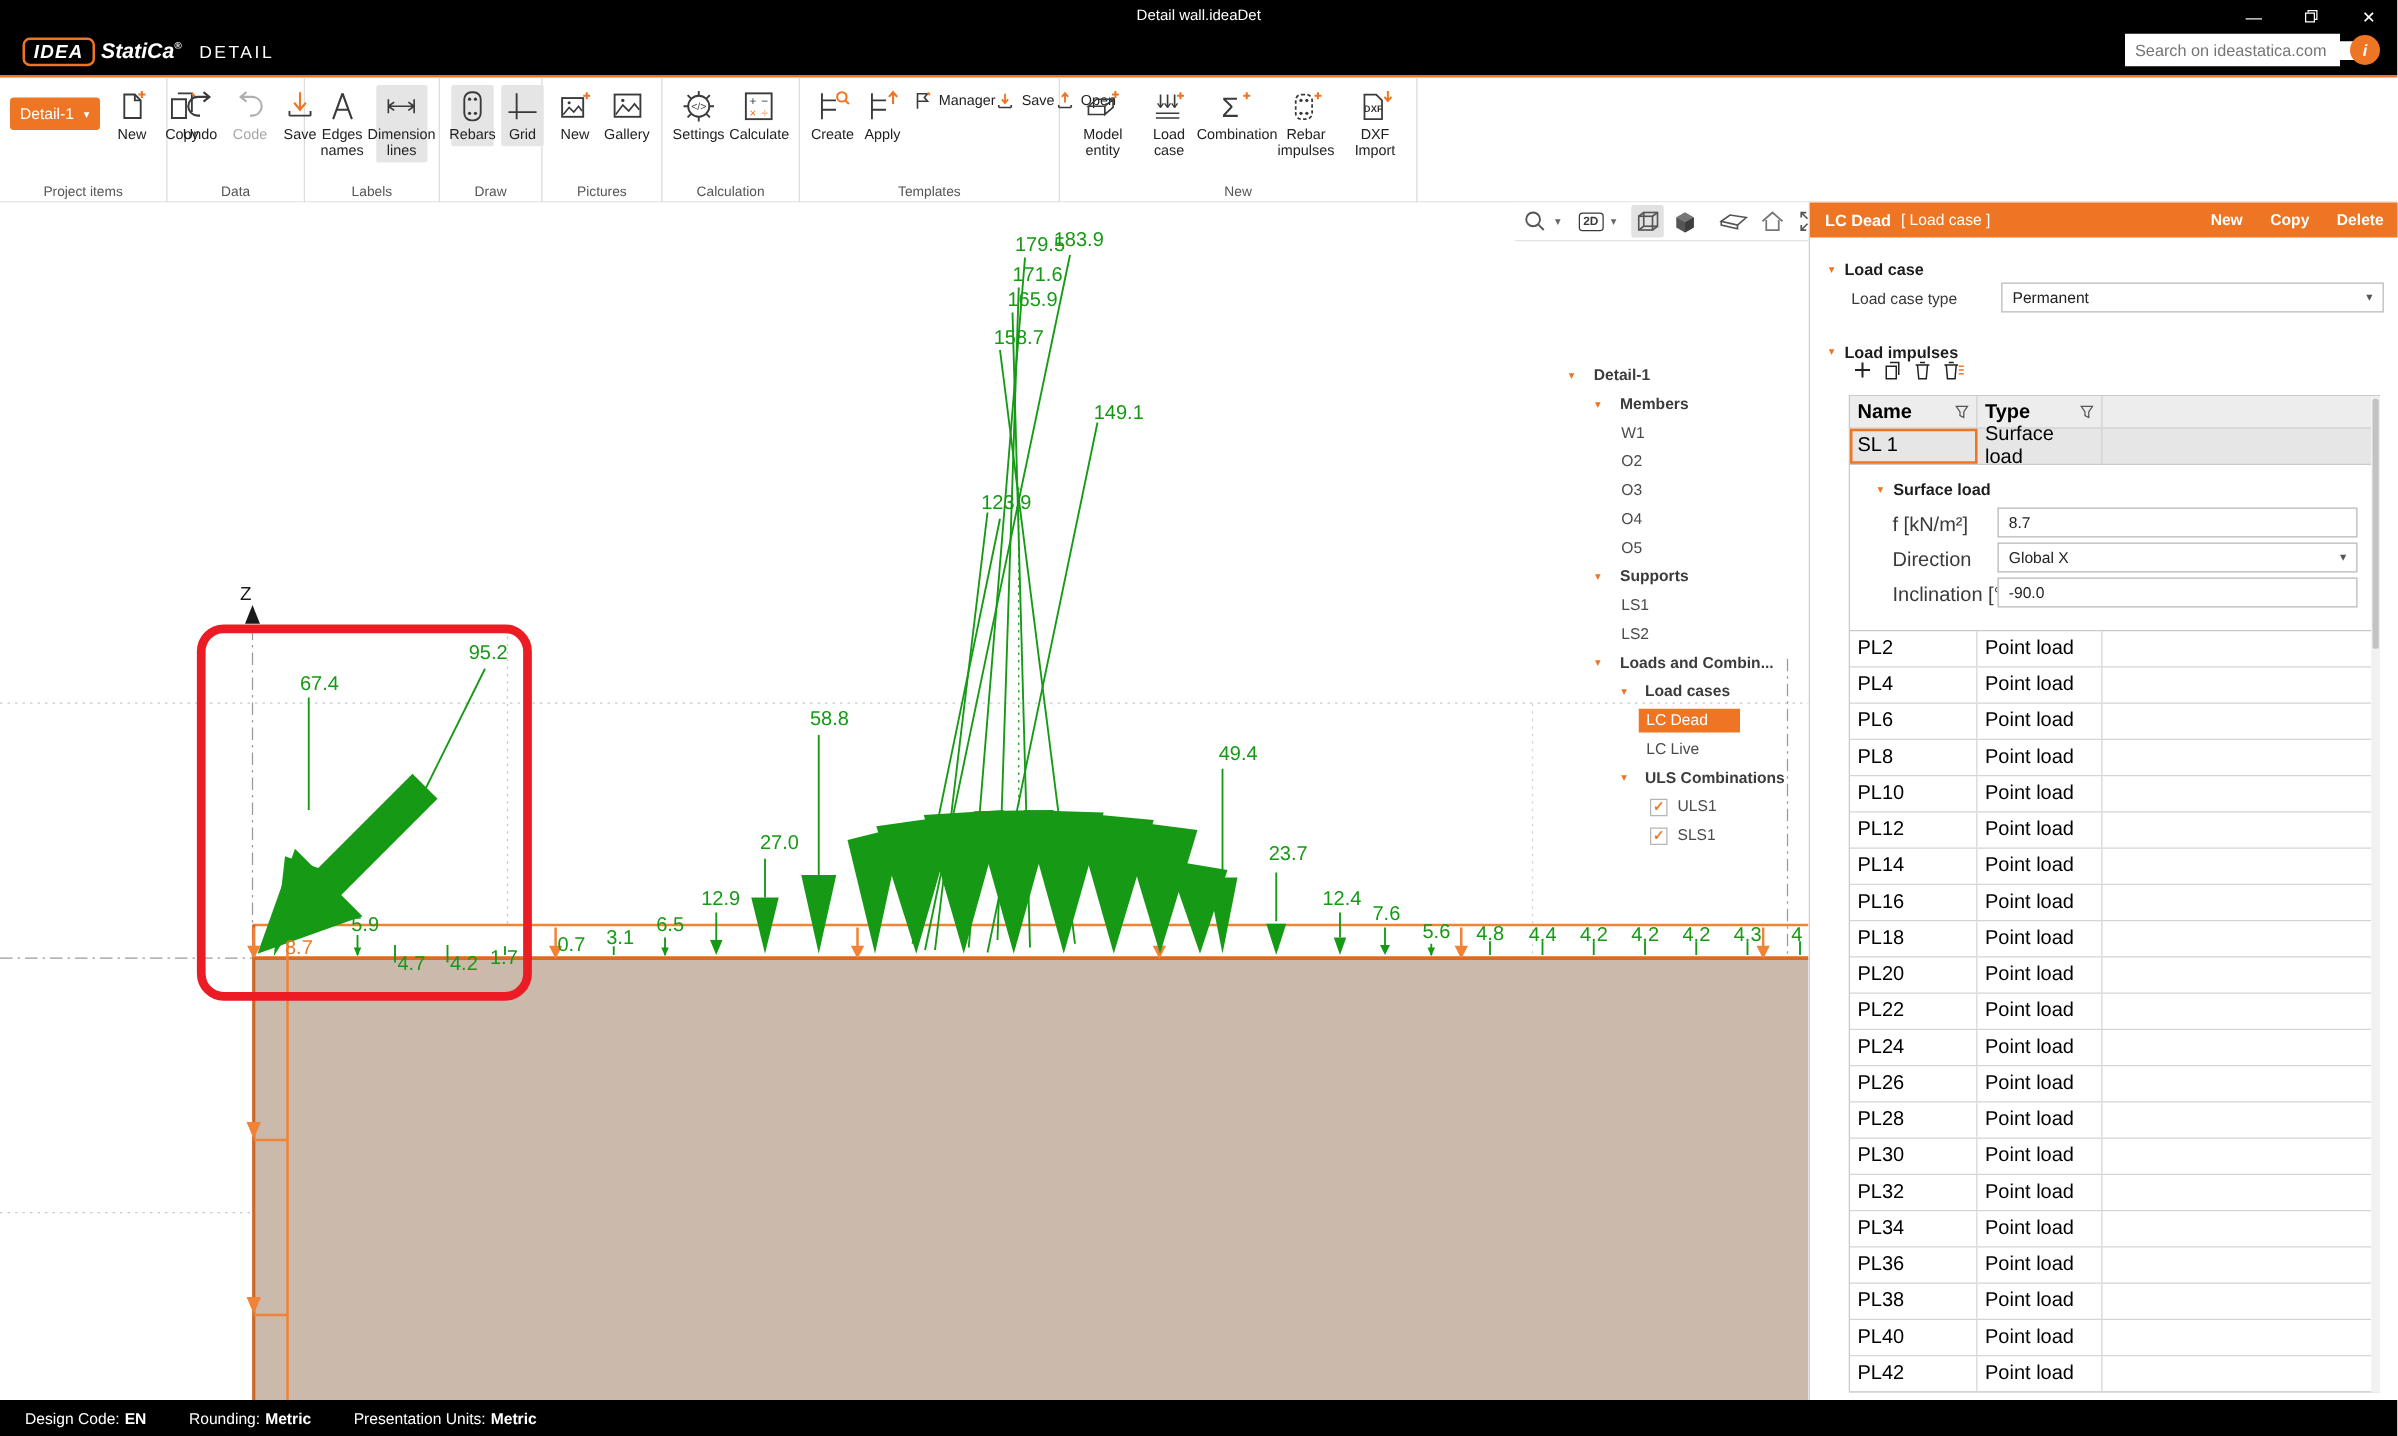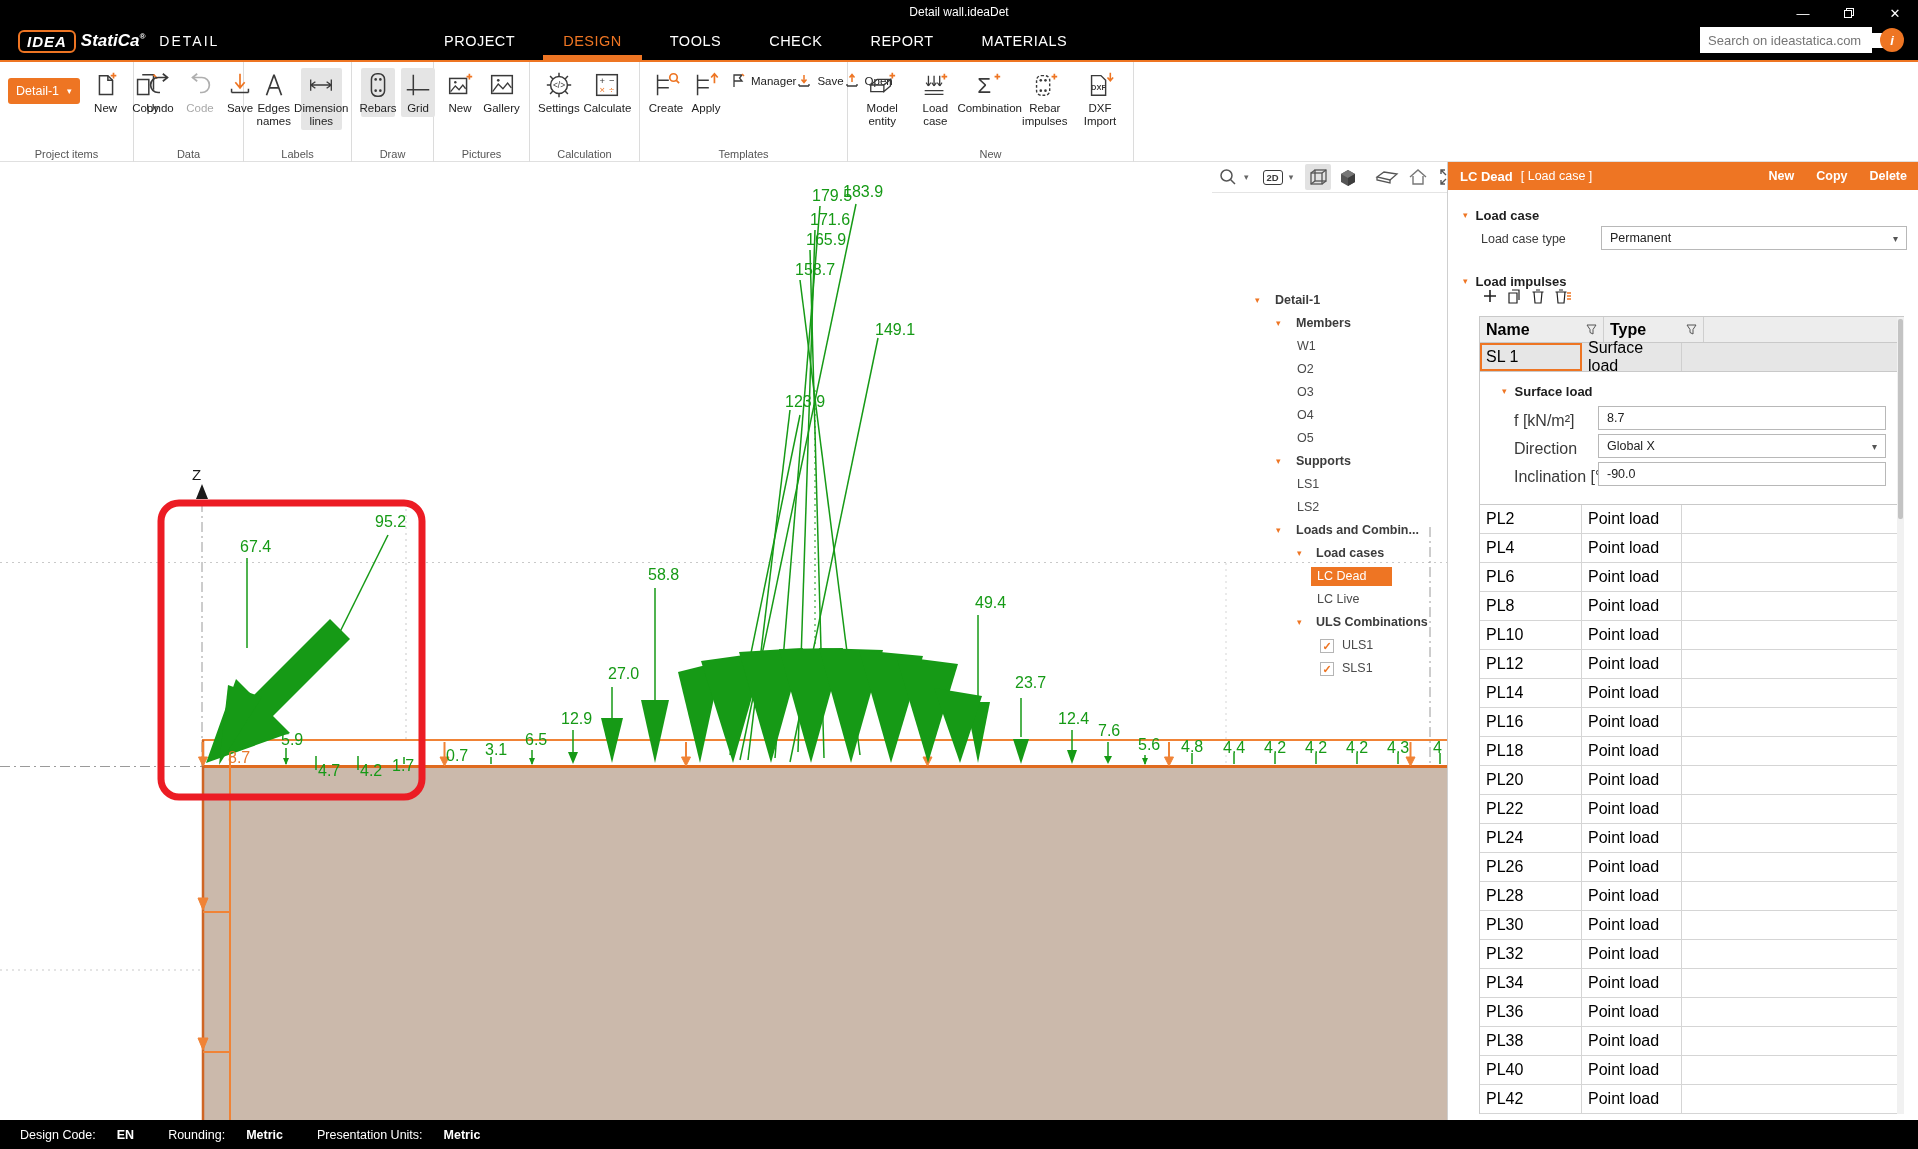--- a/index.html
+++ b/index.html
@@ -128,21 +128,21 @@
   .pl-row { height:29px; display:flex; border-bottom:1px solid #d5d5d5; cursor:pointer; }
   .pl-cell { display:flex; align-items:center; padding:0 6px; border-right:1px solid #d5d5d5; }
   #table-scroll { position:absolute; left:1897px; top:317px; width:7px; height:797px;
     background:#f1f1f1; }
   #table-thumb { position:absolute; left:1898px; top:319px; width:5px; height:200px;
     background:#c3c3c3; border-radius:2px; cursor:pointer; }
 
   
   #statusbar { position:absolute; left:0; top:1120px; width:1918px; height:29px; background:#000;
     color:#fff; display:flex; align-items:center; font-size:12.5px; padding-left:20px; gap:34px; }
-  .status-item b { margin-left:21px; }
+  .status-item b { margin-left:4px; }
 
   svg text { font-family:"Liberation Sans",sans-serif; }
 </style>
 </head>
 <body>
 
 <div id="app">
 
   <div id="topbar">
     <div id="win-title">Detail wall.ideaDet</div>
@@ -153,28 +153,20 @@
             <span></span>
             <span></span>
           </span>
       </div>
       <div class="winbtn">✕</div>
     </div>
     <div id="brand">
       <span id="logo-idea">IDEA</span>
       <span id="logo-statica"><span>StatiCa</span><sup id="logo-reg">®</sup></span>
       <span id="logo-module">DETAIL</span>
-    </div>
-    <div id="main-menu">
-      <div class="menu-item">PROJECT</div>
-      <div class="menu-item active">DESIGN</div>
-      <div class="menu-item">TOOLS</div>
-      <div class="menu-item">CHECK</div>
-      <div class="menu-item">REPORT</div>
-      <div class="menu-item">MATERIALS</div>
     </div>
     <div id="search-box">
       <input placeholder="Search on ideastatica.com" style="">
       <svg width="18" height="18" viewBox="0 0 18 18" style="margin-right:5px">
         <circle cx="8" cy="8" r="4.5" fill="none" stroke="#888" stroke-width="1.4"></circle>
         <line x1="11.5" y1="11.5" x2="15" y2="15" stroke="#888" stroke-width="1.4"></line>
       </svg>
     </div>
     <div id="info-btn">i</div>
   </div>
@@ -703,21 +695,21 @@
       <path d="M4 4 h8 l-1 11 h-6 z M2.5 4 h11 M6 2 h4" fill="none" stroke="#222" stroke-width="1.2"></path>
     </svg>
     <svg width="18" height="16" viewBox="0 0 18 16">
       <path d="M3 4 h8 l-1 11 h-6 z M1.5 4 h11 M5 2 h4" fill="none" stroke="#222" stroke-width="1.2"></path>
       <path d="M13 5 h4 M13 8 h4 M13 11 h4" stroke="#ee7523" stroke-width="1.3"></path>
     </svg>
   </div>
 
   <div id="table-outline"></div>
   <div id="table-head">
-    <div class="th-cell" style="width:124px">
+    <div class="th-cell" style="width:102px">
       <span>Name</span>
       <svg class="funnel" width="11" height="11" viewBox="0 0 11 11">
         <path d="M1 1 h9 L7 5.5 V10 L4 8.5 V5.5 Z" fill="none" stroke="#555" stroke-width="1"></path>
       </svg>
     </div>
     <div class="th-cell" style="width:100px">
       <span>Type</span>
       <svg class="funnel" width="11" height="11" viewBox="0 0 11 11">
         <path d="M1 1 h9 L7 5.5 V10 L4 8.5 V5.5 Z" fill="none" stroke="#555" stroke-width="1"></path>
       </svg>

